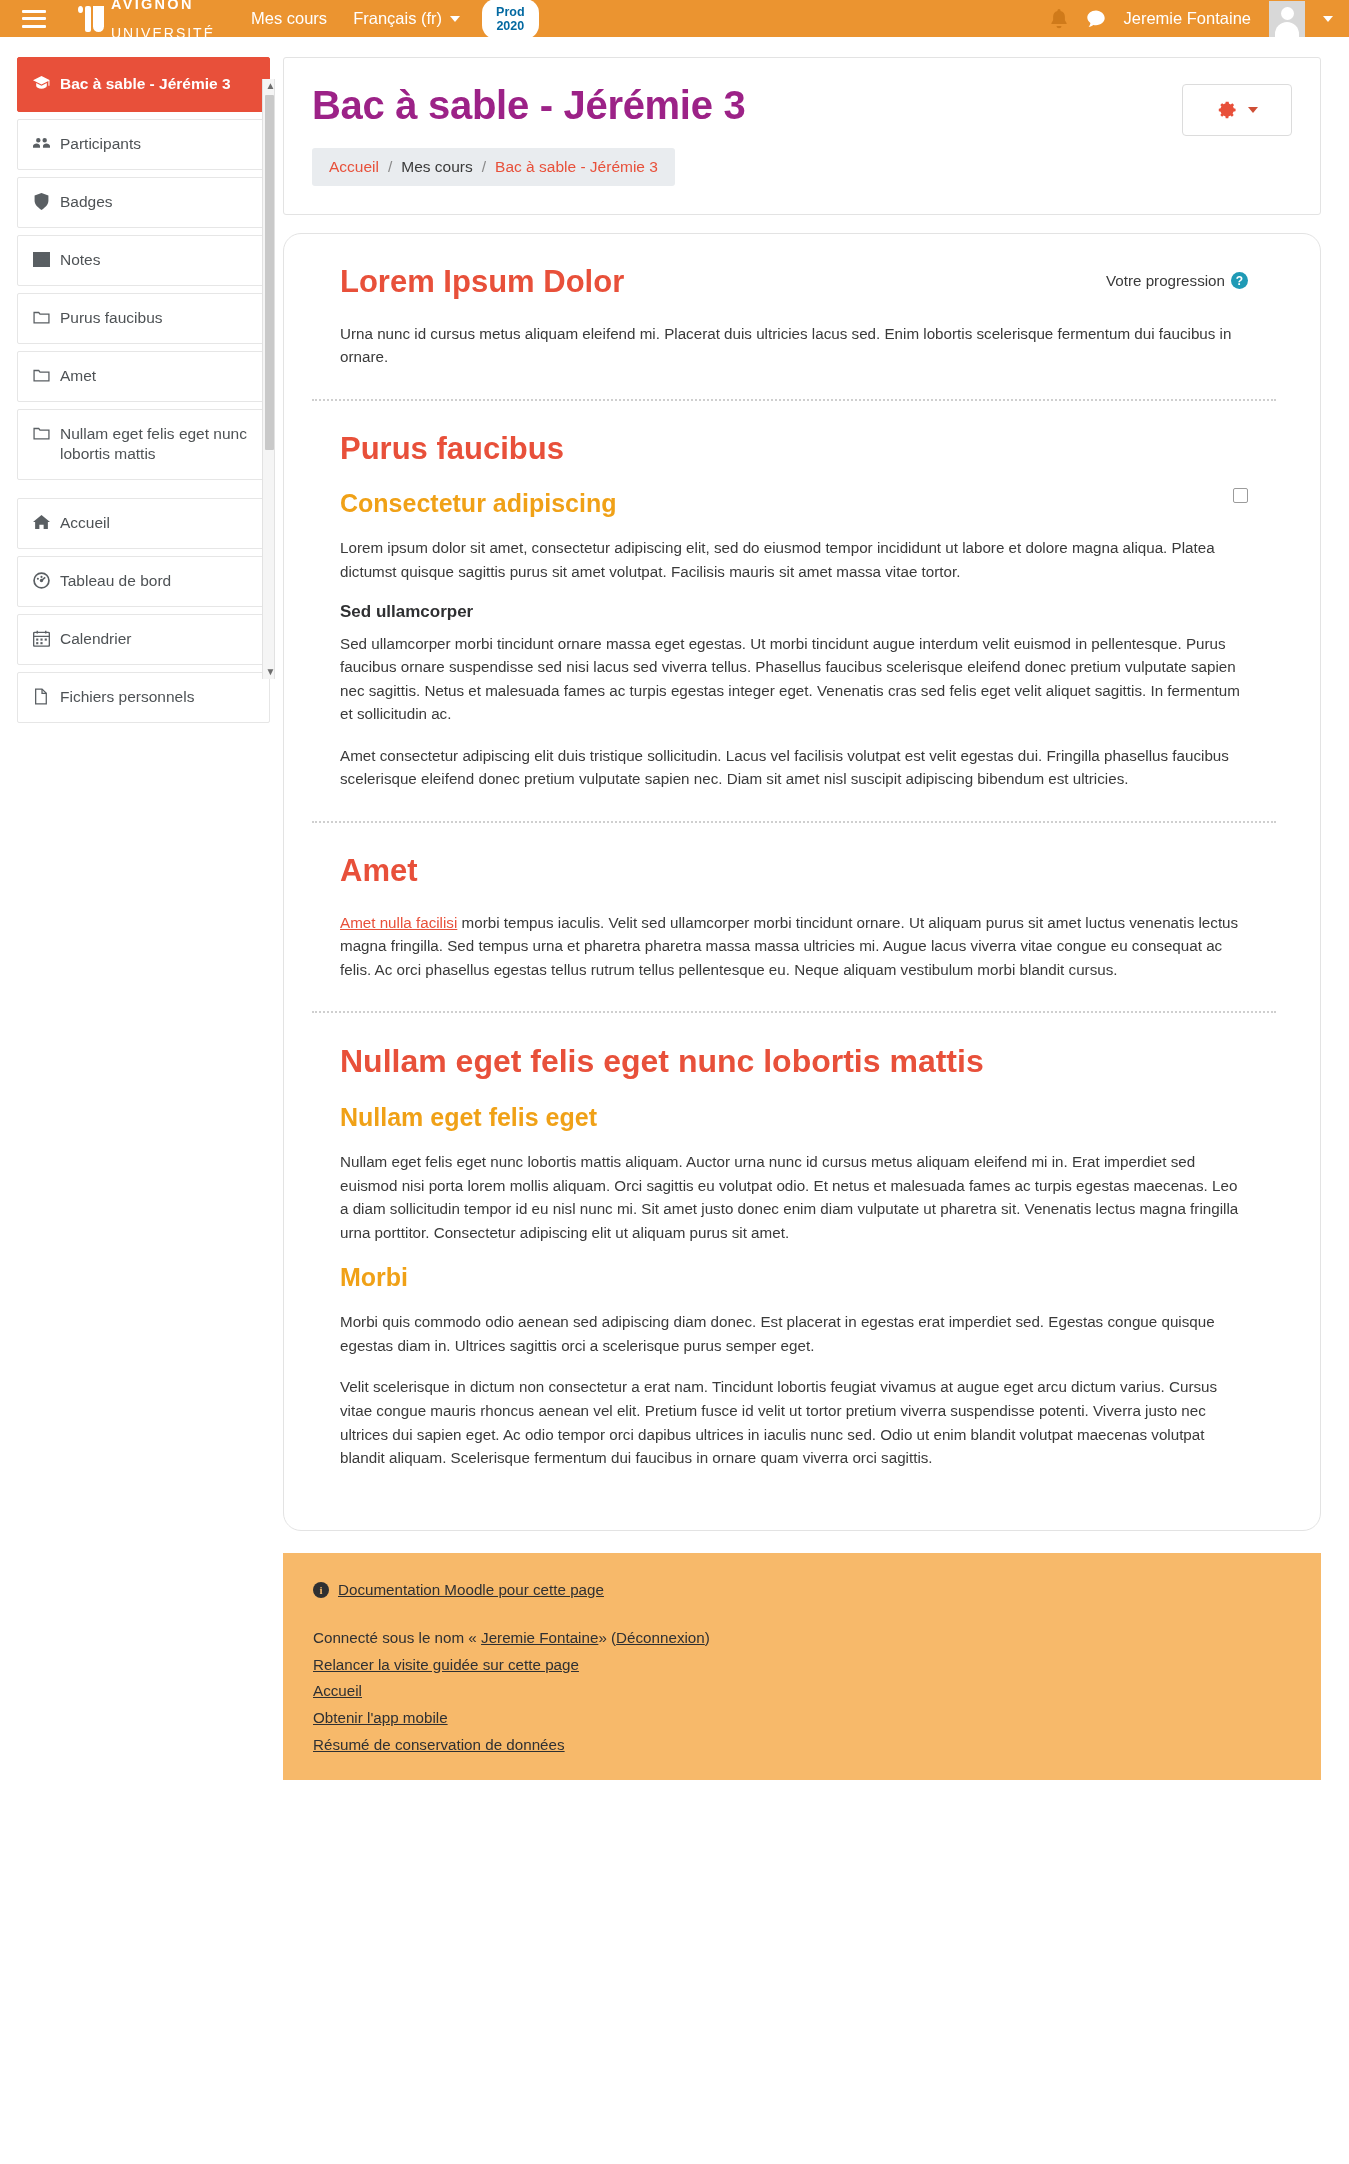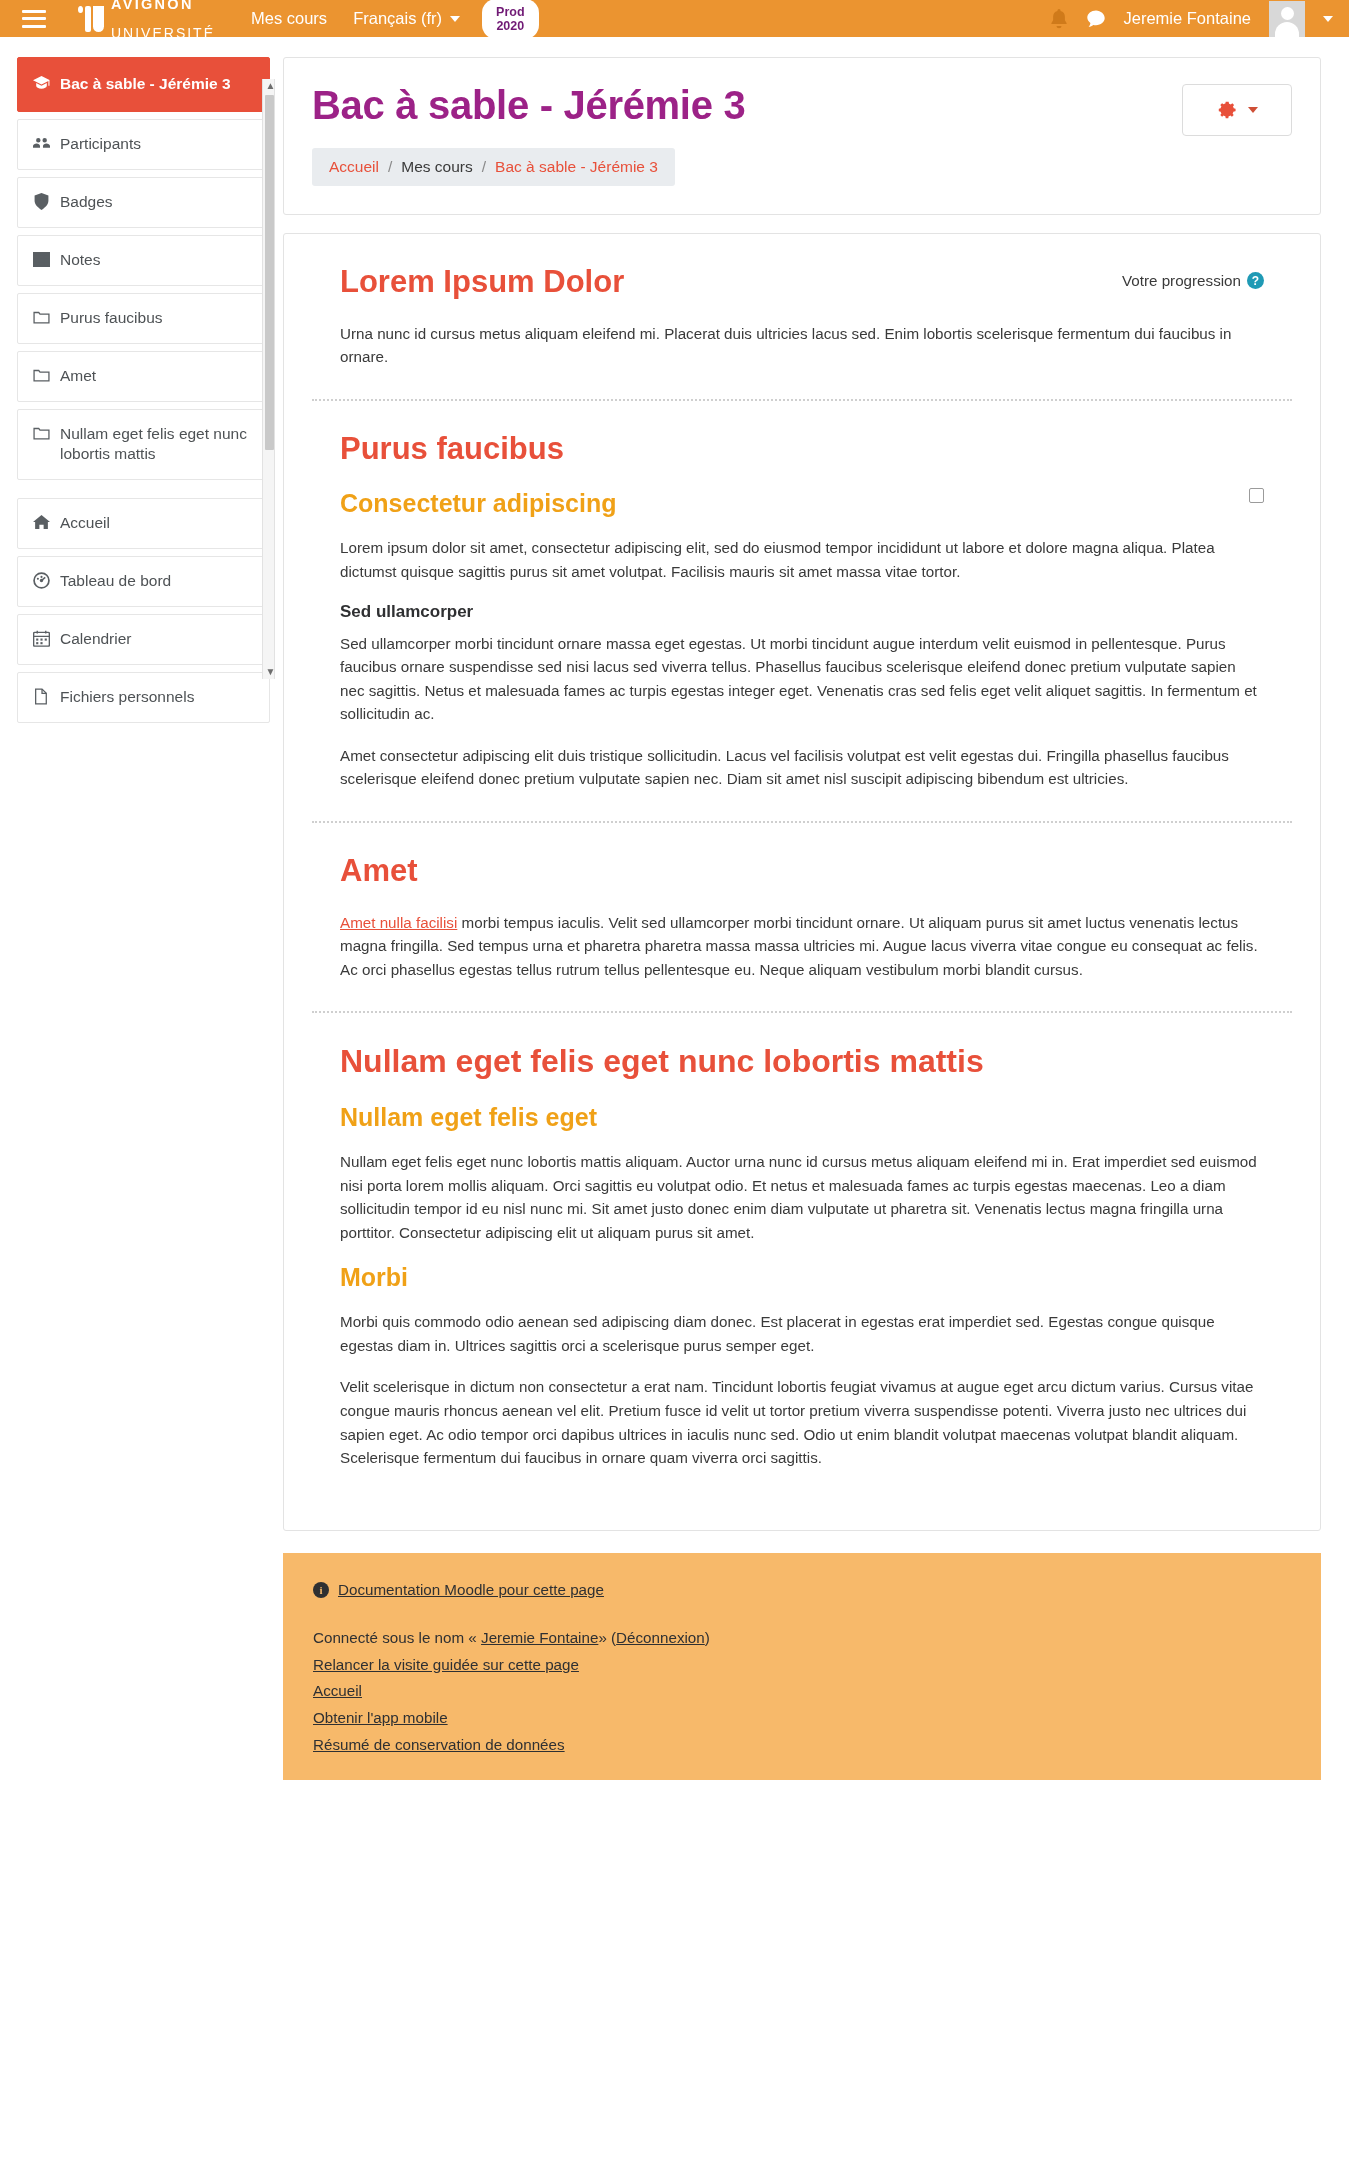--- a/index.html
+++ b/index.html
@@ -44,21 +44,21 @@
     cursor: pointer; white-space: nowrap;
   }
   .nav-lang { display:flex; align-items:center; gap:8px; margin-right:22px; cursor:pointer; }
   .nav-lang span { color:#fff; font-size:16.5px; }
   .caret {
     width:0;height:0;border-left:5px solid transparent;border-right:5px solid transparent;
     border-top:6px solid #fff; display:inline-block;
   }
   .caret-dark { border-top-color:#cf4f36; }
   .prod-badge {
-    background:#fff; color:#701a75; border-radius: 14px;
+    background:#fff; color:#0369a1; border-radius: 14px;
     font-size: 12.5px; line-height: 14px; font-weight: 600;
     padding: 6px 14px; text-align:center; cursor:pointer;
   }
   .nav-right { margin-left:auto; display:flex; align-items:center; gap: 18px; }
   .icon-bell { width:18px; height:20px; cursor:pointer; }
   .icon-msg { width:20px; height:20px; cursor:pointer; }
   .user-name { color:#fff; font-size:16.5px; white-space:nowrap; }
   .avatar {
     width: 36px; height: 36px; background:#d8d8d8; overflow:hidden; position:relative;
     cursor:pointer;
@@ -127,21 +127,21 @@
   .breadcrumb .sep { color:#8a8a8a; }
   .breadcrumb .plain { color:#3a3a3a; cursor:pointer; }
   .gear-btn {
     position:absolute; top: 26px; right: 28px;
     border:1px solid #dcdcdc; background:#fff; border-radius:4px;
     width: 110px; height: 52px; display:flex; align-items:center; justify-content:center; gap:10px;
     cursor:pointer;
   }
 
   
-  .main-card { margin-top: 18px; padding: 30px 28px 60px 28px; }
+  .main-card { margin-top: 18px; padding: 30px 44px 60px 28px; border-radius: 18px; }
   .sec-inner { padding: 0 28px; }
   .progress-row { display:flex; align-items:flex-start; justify-content:space-between; gap:20px; }
   h2.sec-title {
     font-size: 31px; font-weight: 700; color: #e8503a; margin: 0 0 22px 0; line-height:1.15;
   }
   h2.sec-title.big { font-size: 32px; }
   h3.sub-title {
     font-size: 25px; font-weight: 700; color: #f0a117; margin: 0 0 18px 0; line-height:1.2;
   }
   h4.sub-sub {

